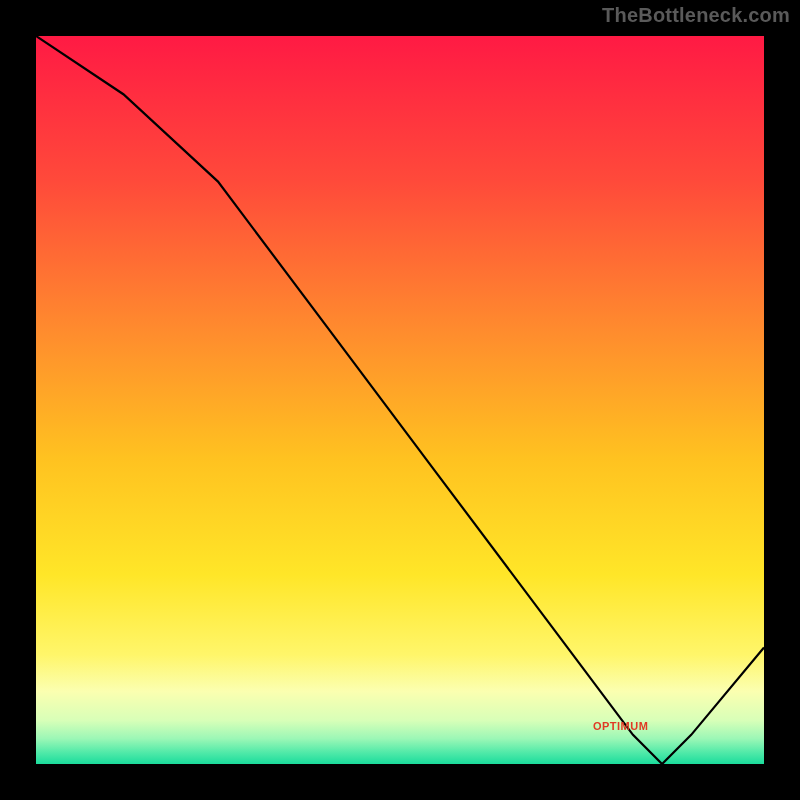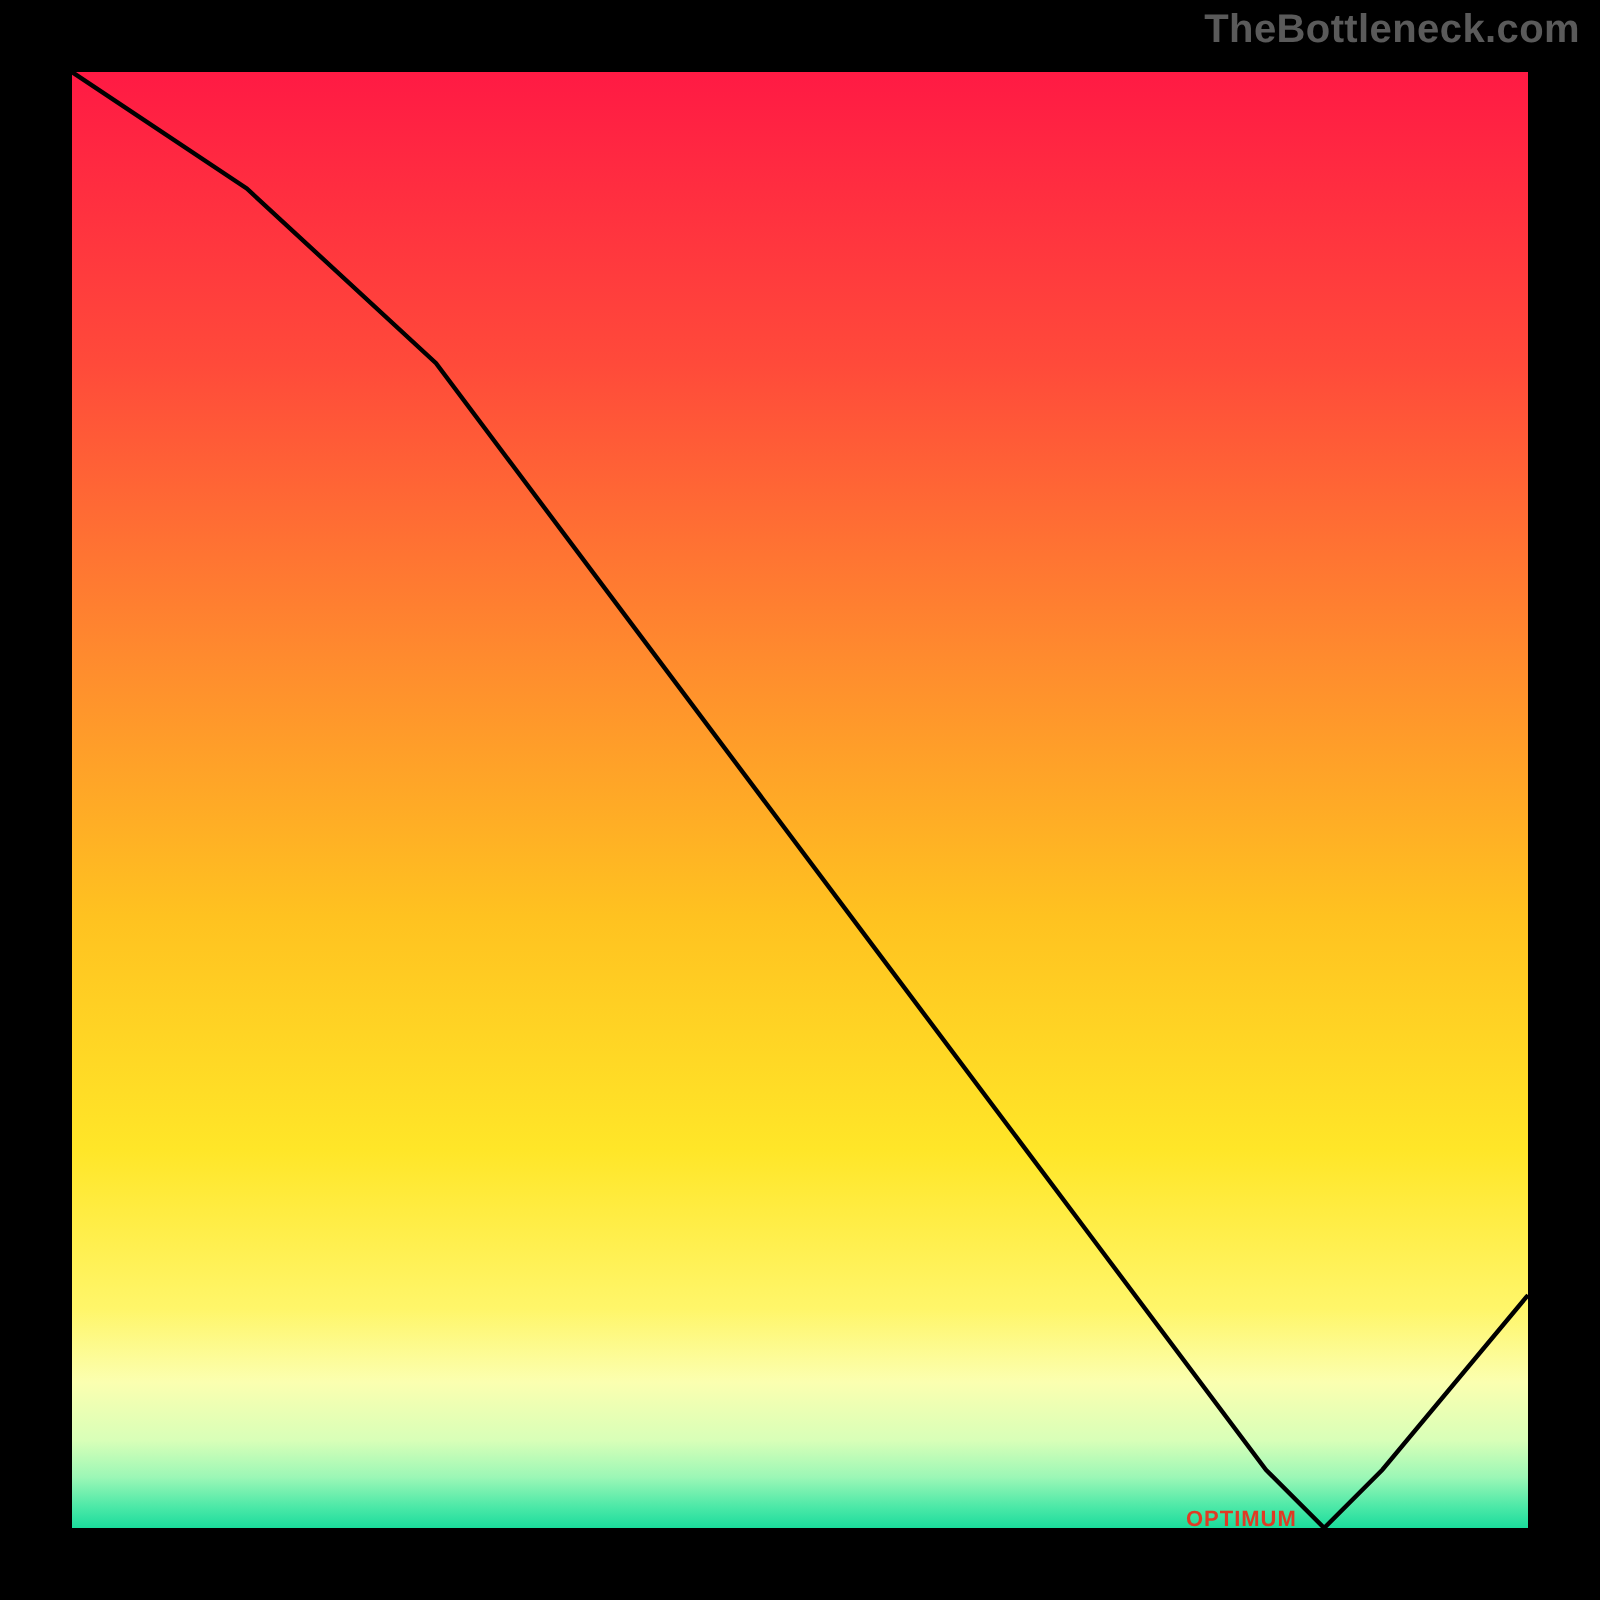--- a/index.html
+++ b/index.html
@@ -93,16 +93,16 @@
             <stop offset="100%" stop-color="#1bdc9c"></stop>
           </linearGradient>
       </defs>
       <rect x="0" y="0" width="100" height="100" fill="url(#bg-grad)"></rect>
     </svg>
 
     <svg class="curve" viewBox="0 0 100 100" preserveAspectRatio="none">
       <path id="curve-path" fill="none" stroke-width="0.35" vector-effect="non-scaling-stroke" style="stroke-width:2.2px" d="M0.00 0.00 L12.00 8.00 L25.00 20.00 L40.00 40.00 L55.00 60.00 L70.00 80.00 L82.00 96.00 L86.00 100.00 L90.00 96.00 L100.00 84.00" stroke="#000000"></path>
     </svg>
 
-    <div id="annotation" class="inner-label" style="left: 556.96px; top: 718px; color: rgb(224, 58, 36);">OPTIMUM</div>
+    <div id="annotation" class="inner-label" style="left: 556.96px; top: 684px; color: rgb(224, 58, 36);">OPTIMUM</div>
   </div>
 
 </div>
 
 </body></html>

